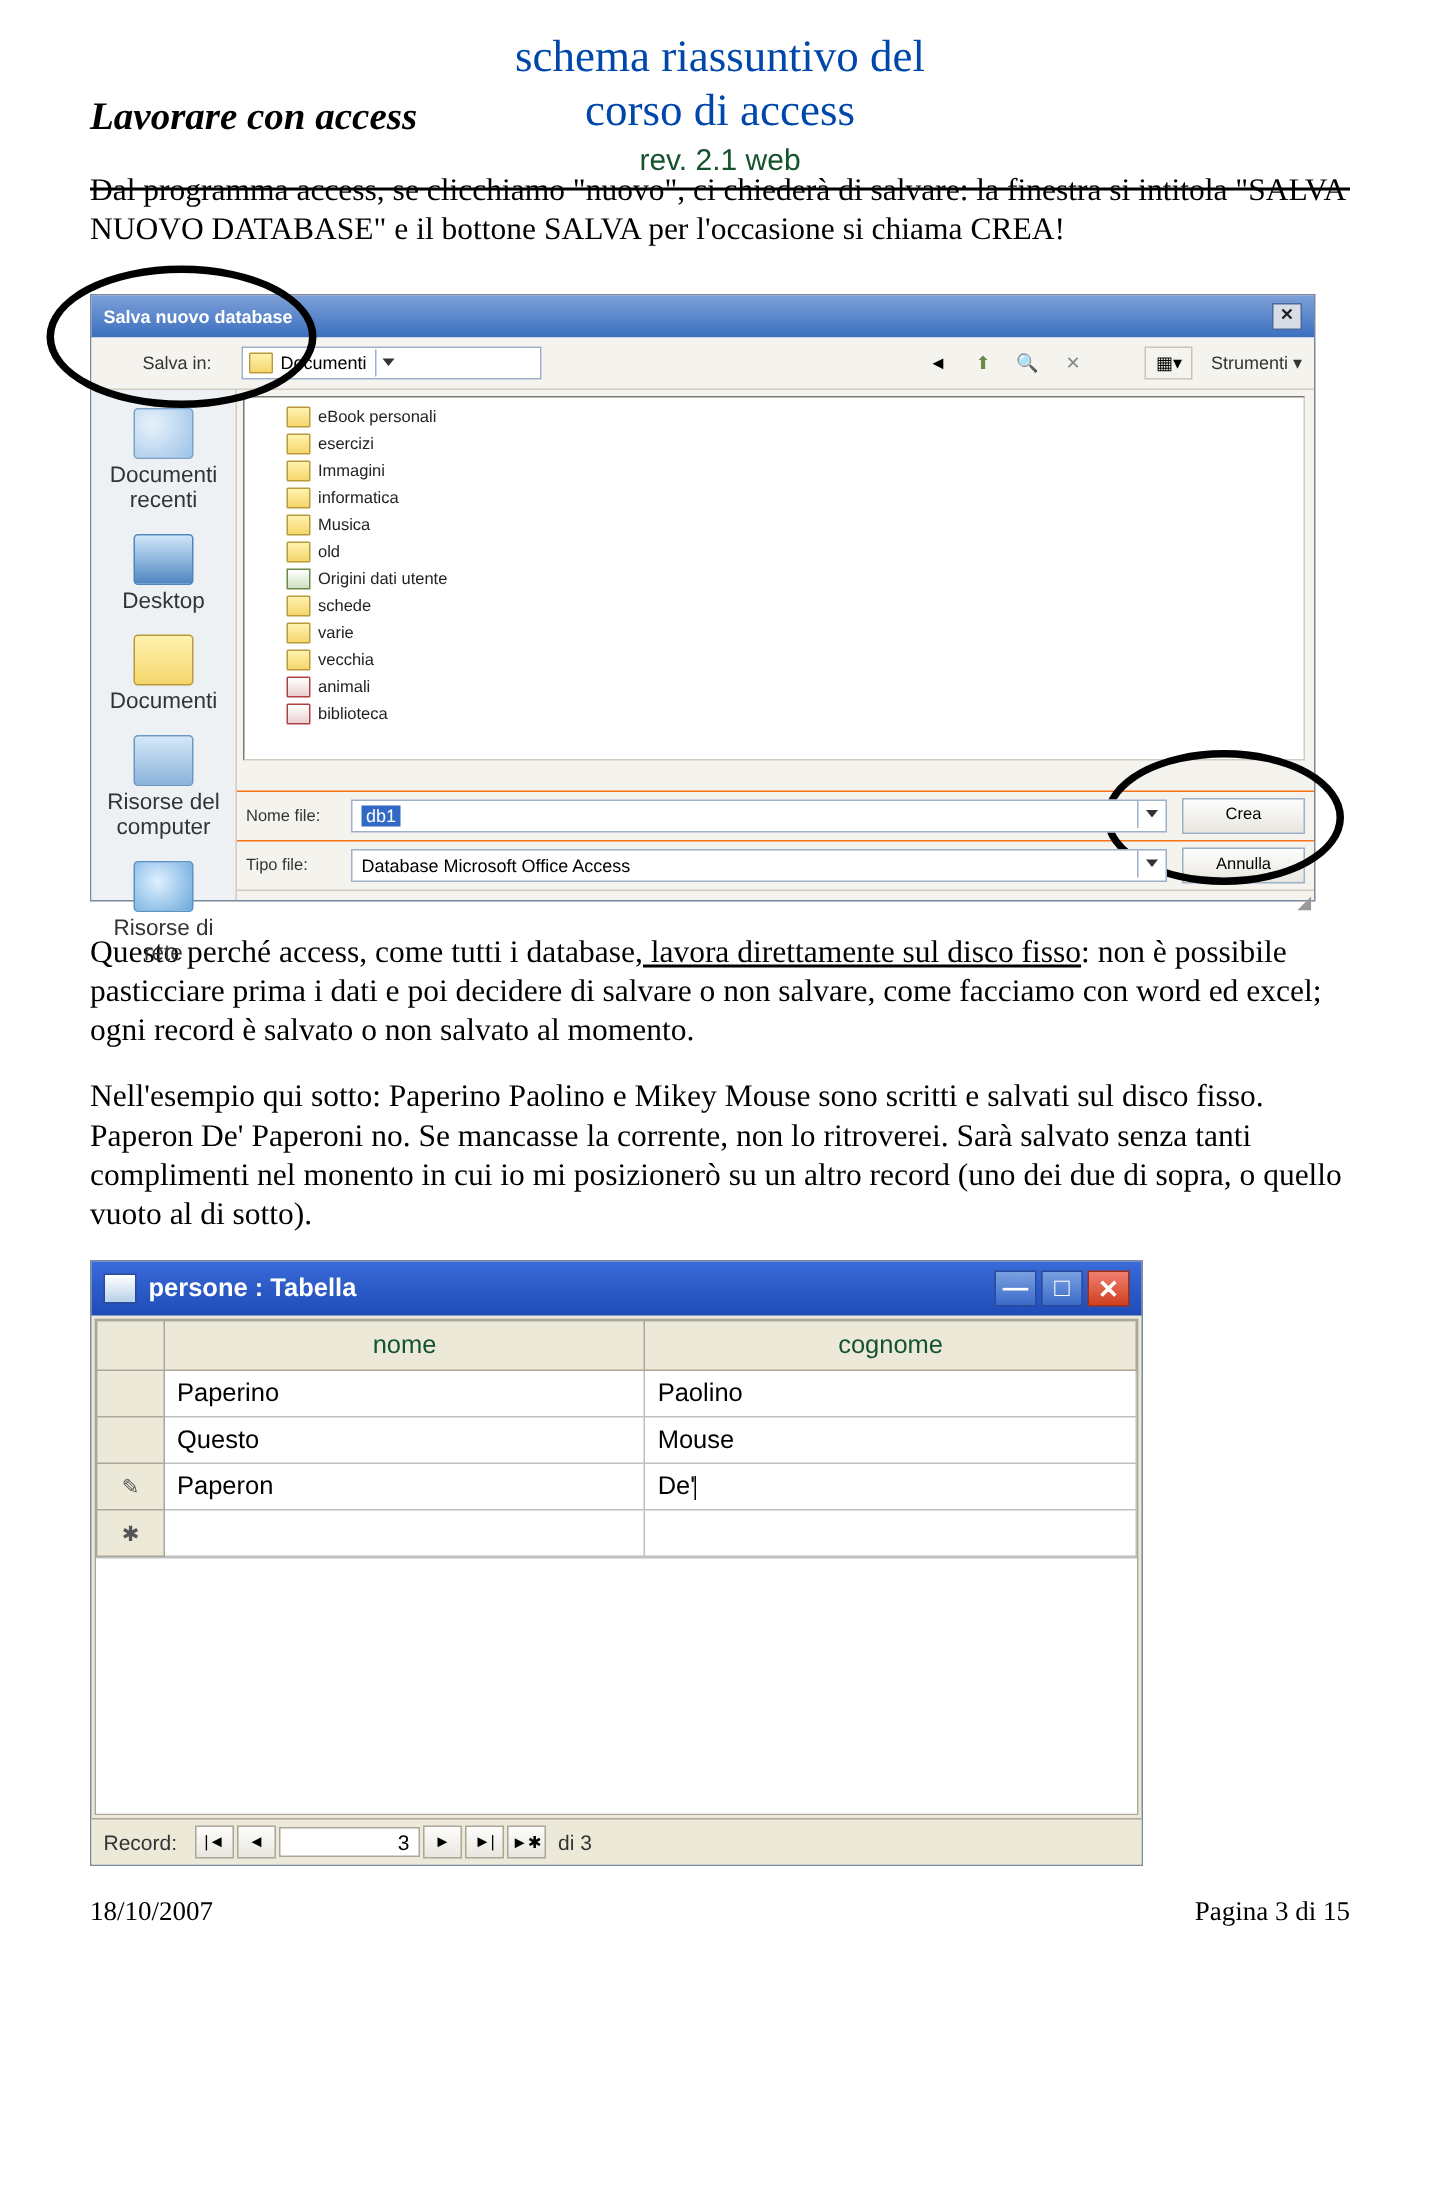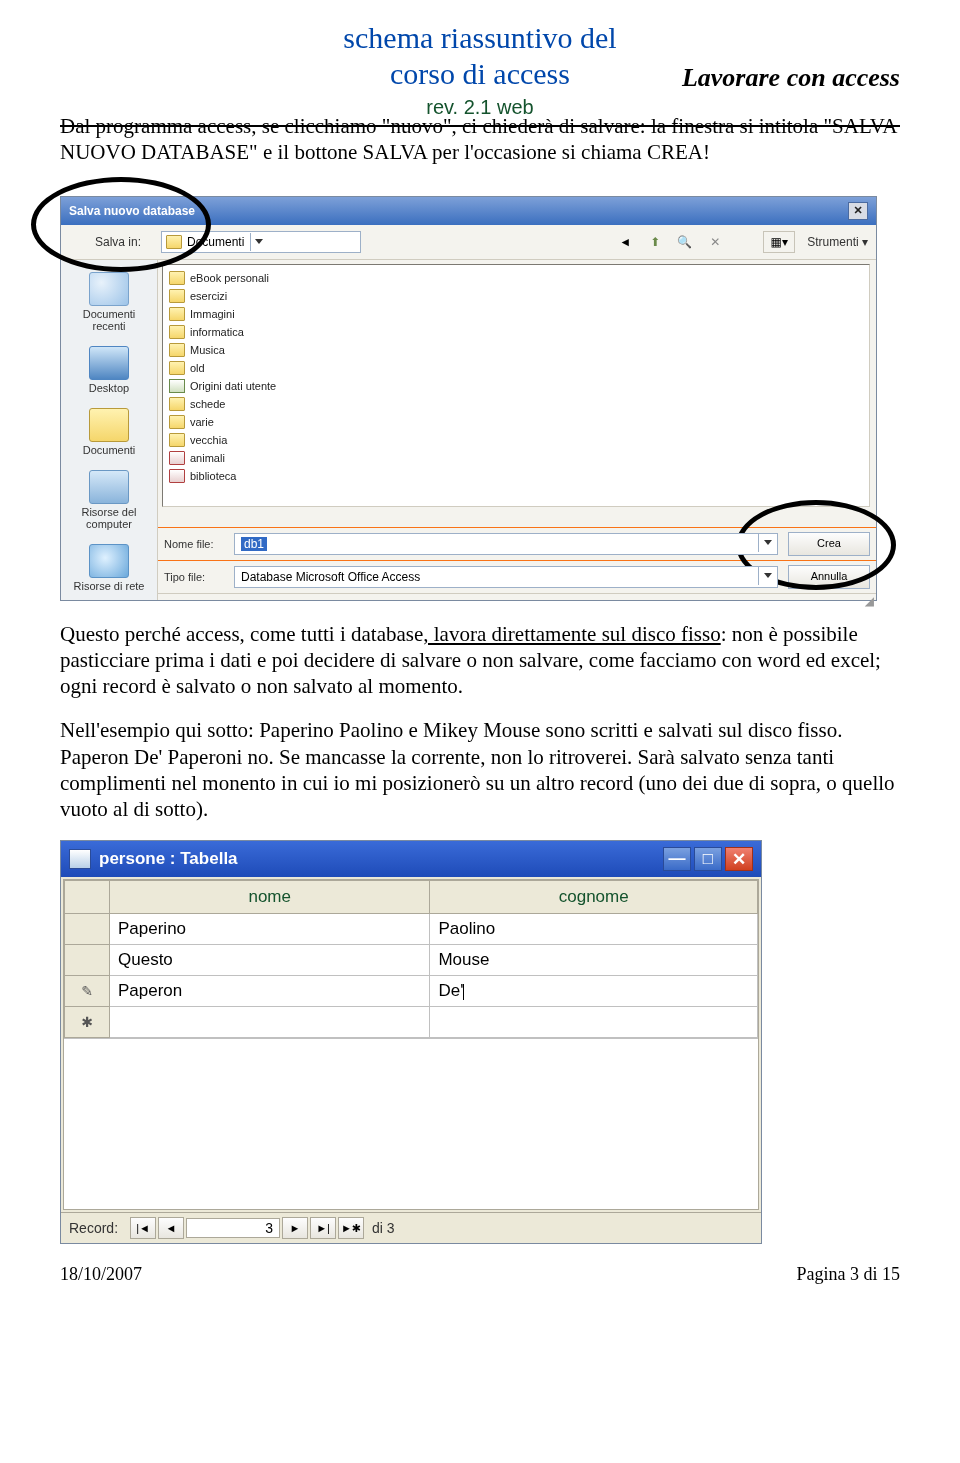--- a/index.html
+++ b/index.html
@@ -32,21 +32,20 @@
     border: none;
     border-top: 2px solid #000;
     margin: 0 0 6px 0;
   }
   .section-title {
     font-family: "Times New Roman", serif;
     font-style: italic;
     font-weight: bold;
     font-size: 26px;
     margin: -70px 0 20px 0;
-    text-align: right;
   }
   .body-text {
     font-size: 21px;
     line-height: 1.25;
     margin: 18px 0;
   }
   .underline {
     text-decoration: underline;
   }
   
@@ -133,21 +132,21 @@
     display: flex;
     flex-direction: column;
     align-items: center;
     padding: 8px 0;
   }
   .place {
     width: 80px;
     text-align: center;
     margin: 4px 0 10px 0;
     color: #333;
-    font-size: 11px;
+    font-size: 15px;
   }
   .place .picon {
     width: 38px; height: 32px;
     margin: 0 auto 2px auto;
     border-radius: 3px;
   }
   .picon.recent {
     background: radial-gradient(circle at 30% 30%, #e8f2fb, #9cc3e8);
     border: 1px solid #7aa3cc;
   }
@@ -167,20 +166,21 @@
     background: radial-gradient(circle at 40% 40%, #dff1ff,#6aa8db);
     border: 1px solid #5c93c6;
   }
   .filepane {
     flex: 1;
     background: #fff;
     border: 1px inset #d0ccc0;
     margin: 4px 6px 20px 4px;
     display: flex;
     flex-direction: column;
+    padding-left: 22px;
   }
   .filelist {
     flex: 1;
     padding: 4px 6px;
     overflow: hidden;
   }
   .file-item {
     display: flex;
     align-items: center;
     height: 18px;

